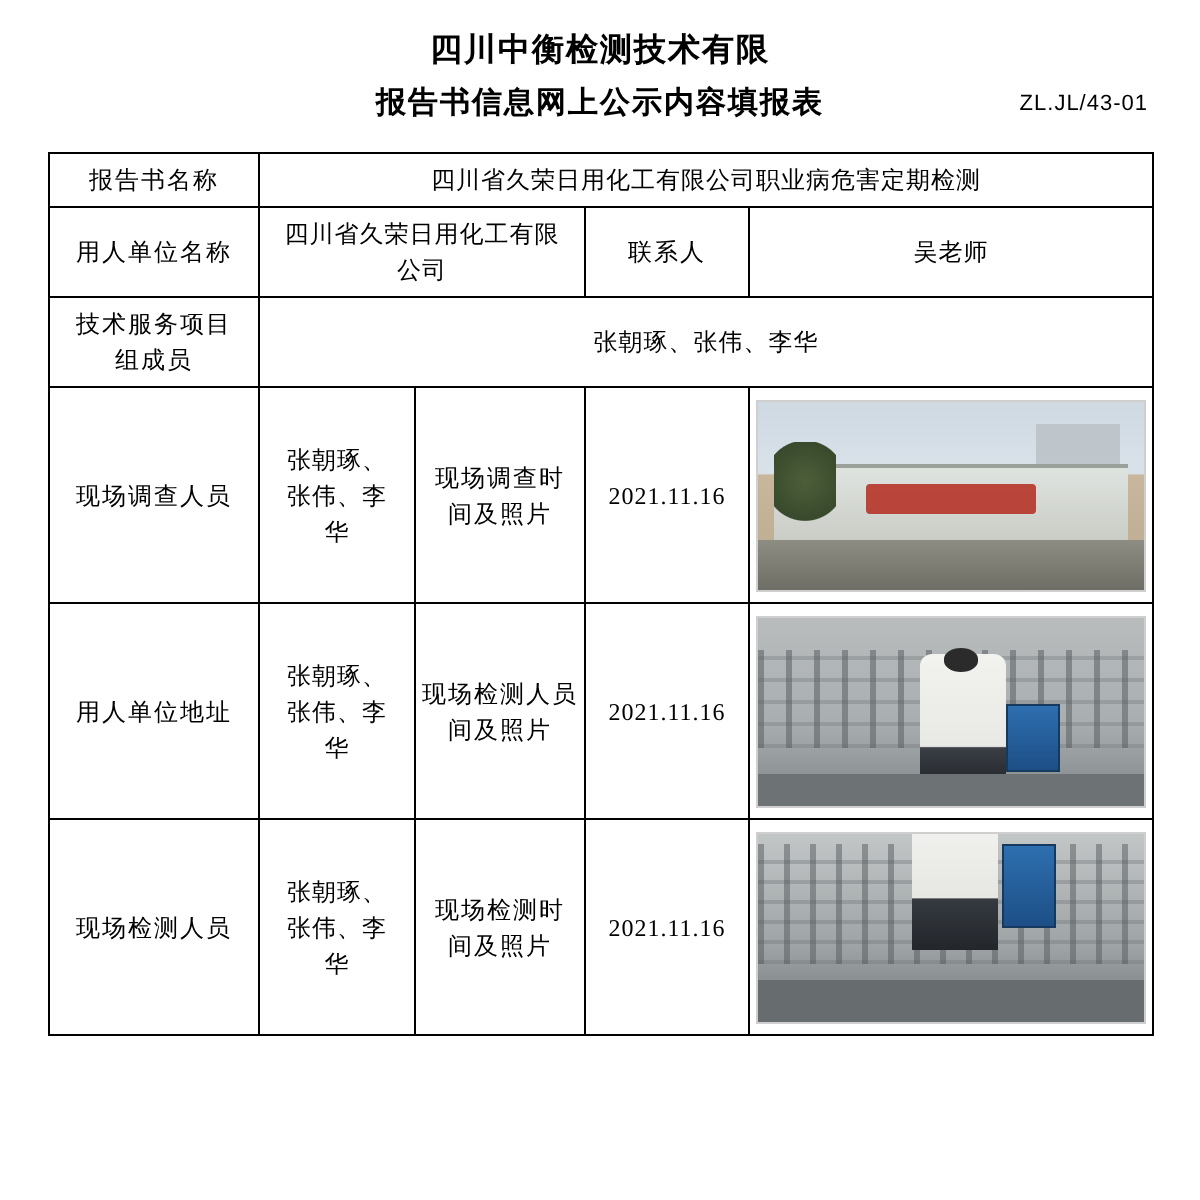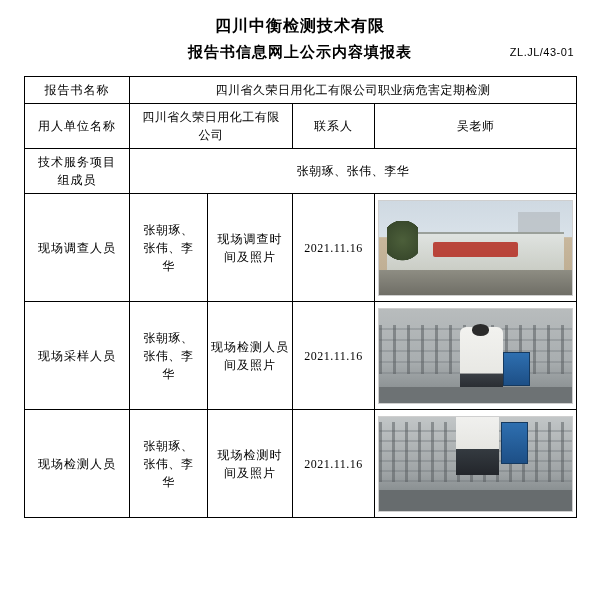--- a/index.html
+++ b/index.html
@@ -289,21 +289,21 @@
             <div class="bld"></div>
             <div class="wall"></div>
             <div class="redtext"></div>
             <div class="tree"></div>
             <div class="ground"></div>
           </div>
         </td>
       </tr>
 
       <tr class="row-tall">
-        <td class="lbl">现场采样人员</td>
+        <td class="lbl">用人单位地址</td>
         <td class="names lbl">张朝琢、
 张伟、李
 华</td>
         <td class="lbl">现场检测人员
 间及照片</td>
         <td class="val">2021.11.16</td>
         <td class="photo-cell">
           <div class="photo p2">
             <div class="pipes"></div>
             <div class="person"></div>

